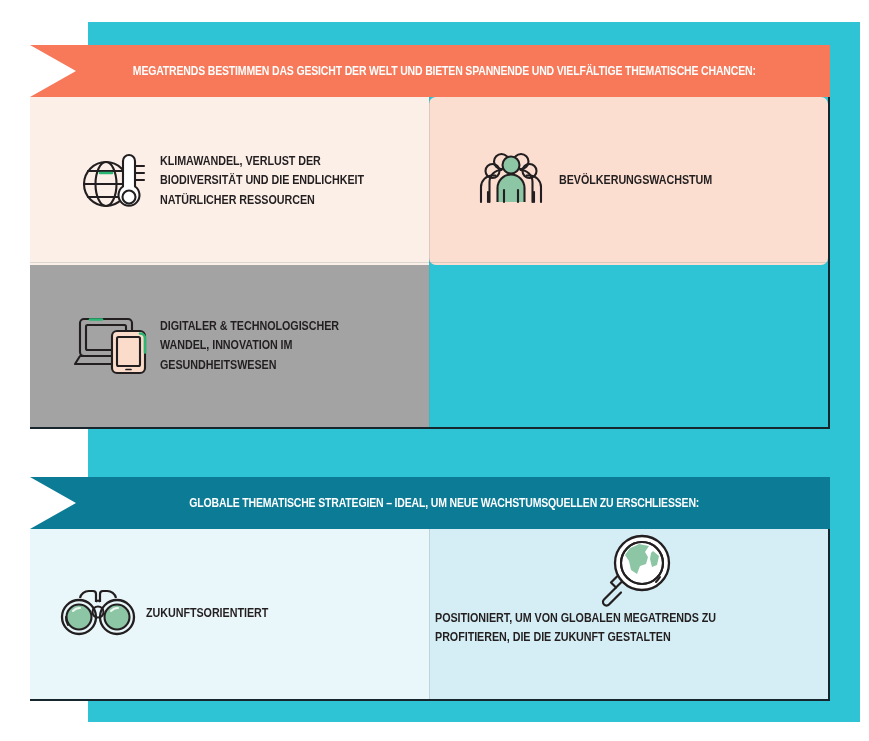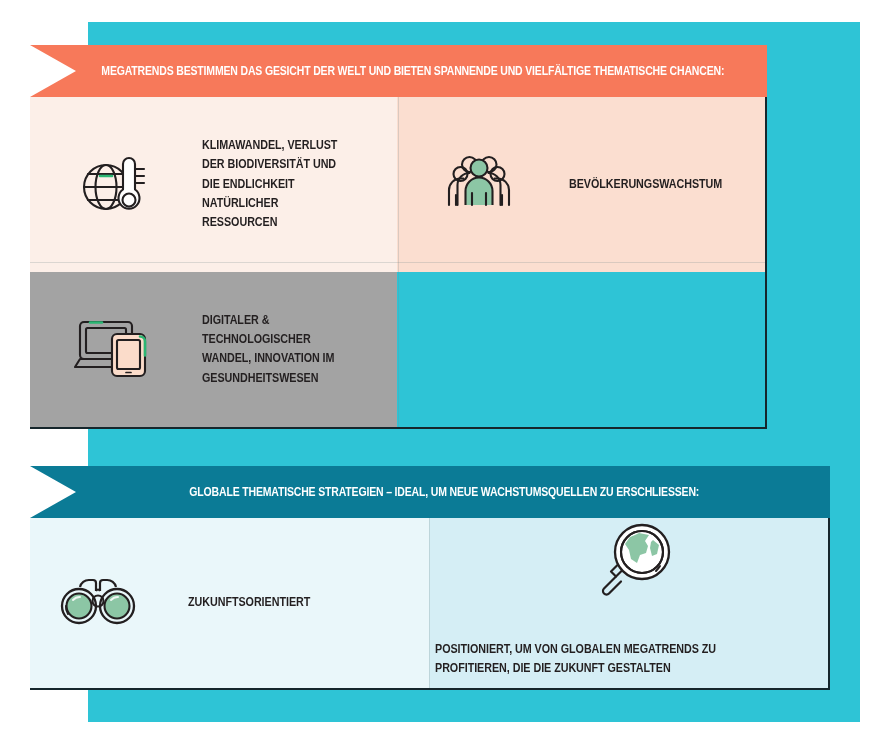--- a/index.html
+++ b/index.html
@@ -70,21 +70,20 @@
     grid-template-columns: 1fr 1fr;
     border-right: 2px solid #16262c;
     border-bottom: 2px solid #16262c;
     box-sizing: border-box;
   }
   .cell {
     display: flex;
     align-items: center;
     box-sizing: border-box;
     padding: 0 18px 0 34px;
-    gap: 42px;
   }
   .cell-icon {
     flex: 0 0 auto;
     width: 96px;
     display: flex;
     align-items: center;
     justify-content: center;
   }
   .cell-label {
     flex: 1 1 auto;
@@ -92,30 +91,30 @@
     font-size: 12.5px;
     font-weight: bold;
     line-height: 1.55;
     letter-spacing: -0.05px;
     transform: scaleX(0.86);
     transform-origin: left center;
     width: 116%;
   }
 
   
-  #section-megatrends { top: 45px; width: 737px; }
+  #section-megatrends { top: 45px; width: 800px; }
   #section-megatrends .banner-shape { background: #f7795a; }
   #section-megatrends .grid { height: 332px; }
   #cell-climate     { background: #fcefe8; }
-  #cell-population  { background: #fbded0; }
+  #cell-population  { background: #fbded0; border-radius: 7px; }
   #cell-digital     { background: #a3a3a3; justify-content: flex-end; }
   #cell-global      { background: #fcefe8; }
 
   
-  #section-strategies { top: 466px; width: 800px; }
+  #section-strategies { top: 477px; width: 800px; }
   #section-strategies .banner-shape { background: #0b7b96; }
   #section-strategies .grid { height: 172px; }
   #cell-future      { background: #eaf7fa; padding-left: 20px; }
   #cell-positioned  { background: #d5eef5; flex-direction: column; }
 
   
   .grid::after {
     content: "";
     position: absolute;
     left: 50%;

